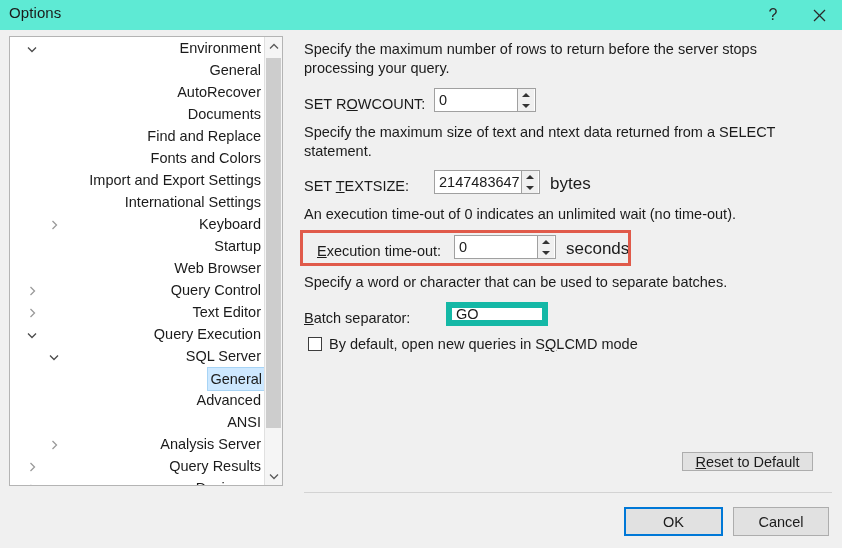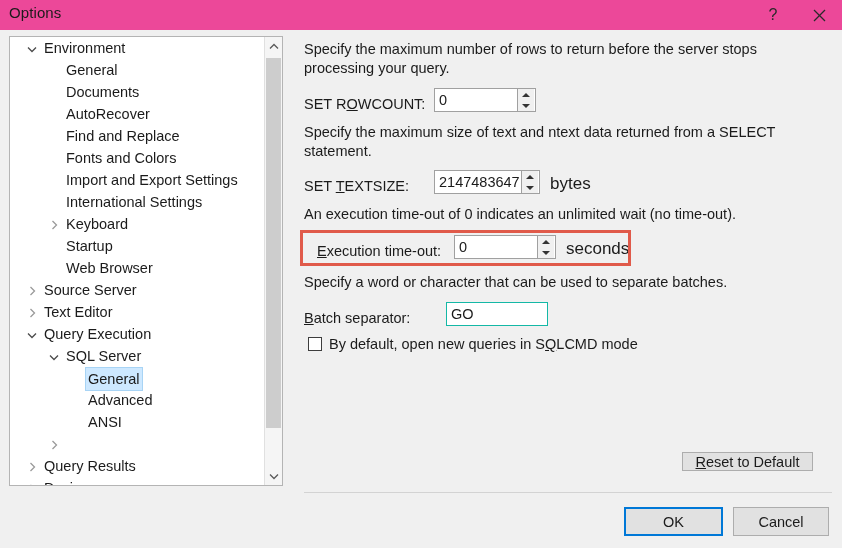--- a/index.html
+++ b/index.html
@@ -15,21 +15,21 @@
     color: #1a1a1a;
     overflow: hidden;
     position: relative;
   }
 
   
   .titlebar {
     position: absolute;
     left: 0; top: 0;
     width: 842px; height: 30px;
-    background: #ec4899;
+    background: #5eead4;
   }
   .title-text {
     position: absolute;
     left: 9px; top: 4px;
     font-size: 15px;
     color: #1b1b1b;
     letter-spacing: 0.1px;
   }
   .tb-btn {
     position: absolute;
@@ -60,20 +60,21 @@
     width: 254px;
   }
   .tree-row {
     position: relative;
     height: 22px;
     line-height: 22px;
     white-space: nowrap;
     font-size: 14.5px;
     color: #1b1b1b;
     padding-left: 14px;
+    text-align: right;
   }
   .tree-row .chev {
     position: absolute;
     width: 16px;
     text-align: center;
     font-size: 11px;
     line-height: 22px;
   }
   .chev-collapsed { color: #9a9a9a; }
   .chev-expanded { color: #4b4b4b; }
@@ -211,21 +212,21 @@
     width: 0; height: 0;
     border-left: 4px solid transparent;
     border-right: 4px solid transparent;
     border-top: 4px solid #333;
   }
 
   
   .textbox {
     height: 24px;
     background: #ffffff;
-    border: 1px solid #14b8a6;
+    border: 6px solid #14b8a6;
     box-sizing: border-box;
     display: flex;
     align-items: center;
   }
   .textbox input {
     border: 0;
     outline: 0;
     background: transparent;
     font-family: "Liberation Sans", sans-serif;
     font-size: 14.5px;
@@ -315,49 +316,49 @@
     </span>
   </div>
 </div>
 
 <div class="tree-panel">
   <div class="tree-inner" id="tree-inner">
       <div class="tree-row d0"><span class="chev chev-expanded"><svg width="10" height="7" viewBox="0 0 10 7" style="vertical-align:middle">
             <polyline points="1,1.5 5,5.5 9,1.5" fill="none" stroke="currentColor" stroke-width="1.3"></polyline>
           </svg></span><span class="tree-label">Environment</span></div>
       <div class="tree-row d1 noarrow"><span class="tree-label">General</span></div>
+      <div class="tree-row d1 noarrow"><span class="tree-label">AutoRecover</span></div>
       <div class="tree-row d1 noarrow"><span class="tree-label">Documents</span></div>
-      <div class="tree-row d1 noarrow"><span class="tree-label">AutoRecover</span></div>
       <div class="tree-row d1 noarrow"><span class="tree-label">Find and Replace</span></div>
       <div class="tree-row d1 noarrow"><span class="tree-label">Fonts and Colors</span></div>
       <div class="tree-row d1 noarrow"><span class="tree-label">Import and Export Settings</span></div>
       <div class="tree-row d1 noarrow"><span class="tree-label">International Settings</span></div>
       <div class="tree-row d1"><span class="chev chev-collapsed"><svg width="7" height="10" viewBox="0 0 7 10" style="vertical-align:middle">
             <polyline points="1.5,1 5.5,5 1.5,9" fill="none" stroke="currentColor" stroke-width="1.3"></polyline>
           </svg></span><span class="tree-label">Keyboard</span></div>
       <div class="tree-row d1 noarrow"><span class="tree-label">Startup</span></div>
       <div class="tree-row d1 noarrow"><span class="tree-label">Web Browser</span></div>
       <div class="tree-row d0"><span class="chev chev-collapsed"><svg width="7" height="10" viewBox="0 0 7 10" style="vertical-align:middle">
             <polyline points="1.5,1 5.5,5 1.5,9" fill="none" stroke="currentColor" stroke-width="1.3"></polyline>
-          </svg></span><span class="tree-label">Source Server</span></div>
+          </svg></span><span class="tree-label">Query Control</span></div>
       <div class="tree-row d0"><span class="chev chev-collapsed"><svg width="7" height="10" viewBox="0 0 7 10" style="vertical-align:middle">
             <polyline points="1.5,1 5.5,5 1.5,9" fill="none" stroke="currentColor" stroke-width="1.3"></polyline>
           </svg></span><span class="tree-label">Text Editor</span></div>
       <div class="tree-row d0"><span class="chev chev-expanded"><svg width="10" height="7" viewBox="0 0 10 7" style="vertical-align:middle">
             <polyline points="1,1.5 5,5.5 9,1.5" fill="none" stroke="currentColor" stroke-width="1.3"></polyline>
           </svg></span><span class="tree-label">Query Execution</span></div>
       <div class="tree-row d1"><span class="chev chev-expanded"><svg width="10" height="7" viewBox="0 0 10 7" style="vertical-align:middle">
             <polyline points="1,1.5 5,5.5 9,1.5" fill="none" stroke="currentColor" stroke-width="1.3"></polyline>
           </svg></span><span class="tree-label">SQL Server</span></div>
       <div class="tree-row d2 selected noarrow"><span class="tree-label">General</span></div>
       <div class="tree-row d2 noarrow"><span class="tree-label">Advanced</span></div>
       <div class="tree-row d2 noarrow"><span class="tree-label">ANSI</span></div>
       <div class="tree-row d1"><span class="chev chev-collapsed"><svg width="7" height="10" viewBox="0 0 7 10" style="vertical-align:middle">
             <polyline points="1.5,1 5.5,5 1.5,9" fill="none" stroke="currentColor" stroke-width="1.3"></polyline>
-          </svg></span></div>
+          </svg></span><span class="tree-label">Analysis Server</span></div>
       <div class="tree-row d0"><span class="chev chev-collapsed"><svg width="7" height="10" viewBox="0 0 7 10" style="vertical-align:middle">
             <polyline points="1.5,1 5.5,5 1.5,9" fill="none" stroke="currentColor" stroke-width="1.3"></polyline>
           </svg></span><span class="tree-label">Query Results</span></div>
       <div class="tree-row d0"><span class="chev chev-collapsed"><svg width="7" height="10" viewBox="0 0 7 10" style="vertical-align:middle">
             <polyline points="1.5,1 5.5,5 1.5,9" fill="none" stroke="currentColor" stroke-width="1.3"></polyline>
           </svg></span><span class="tree-label">Designers</span></div>
     </div>
   <div class="tree-sb">
     <div class="sb-arrow sb-up">
       <svg width="10" height="7" viewBox="0 0 10 7">

